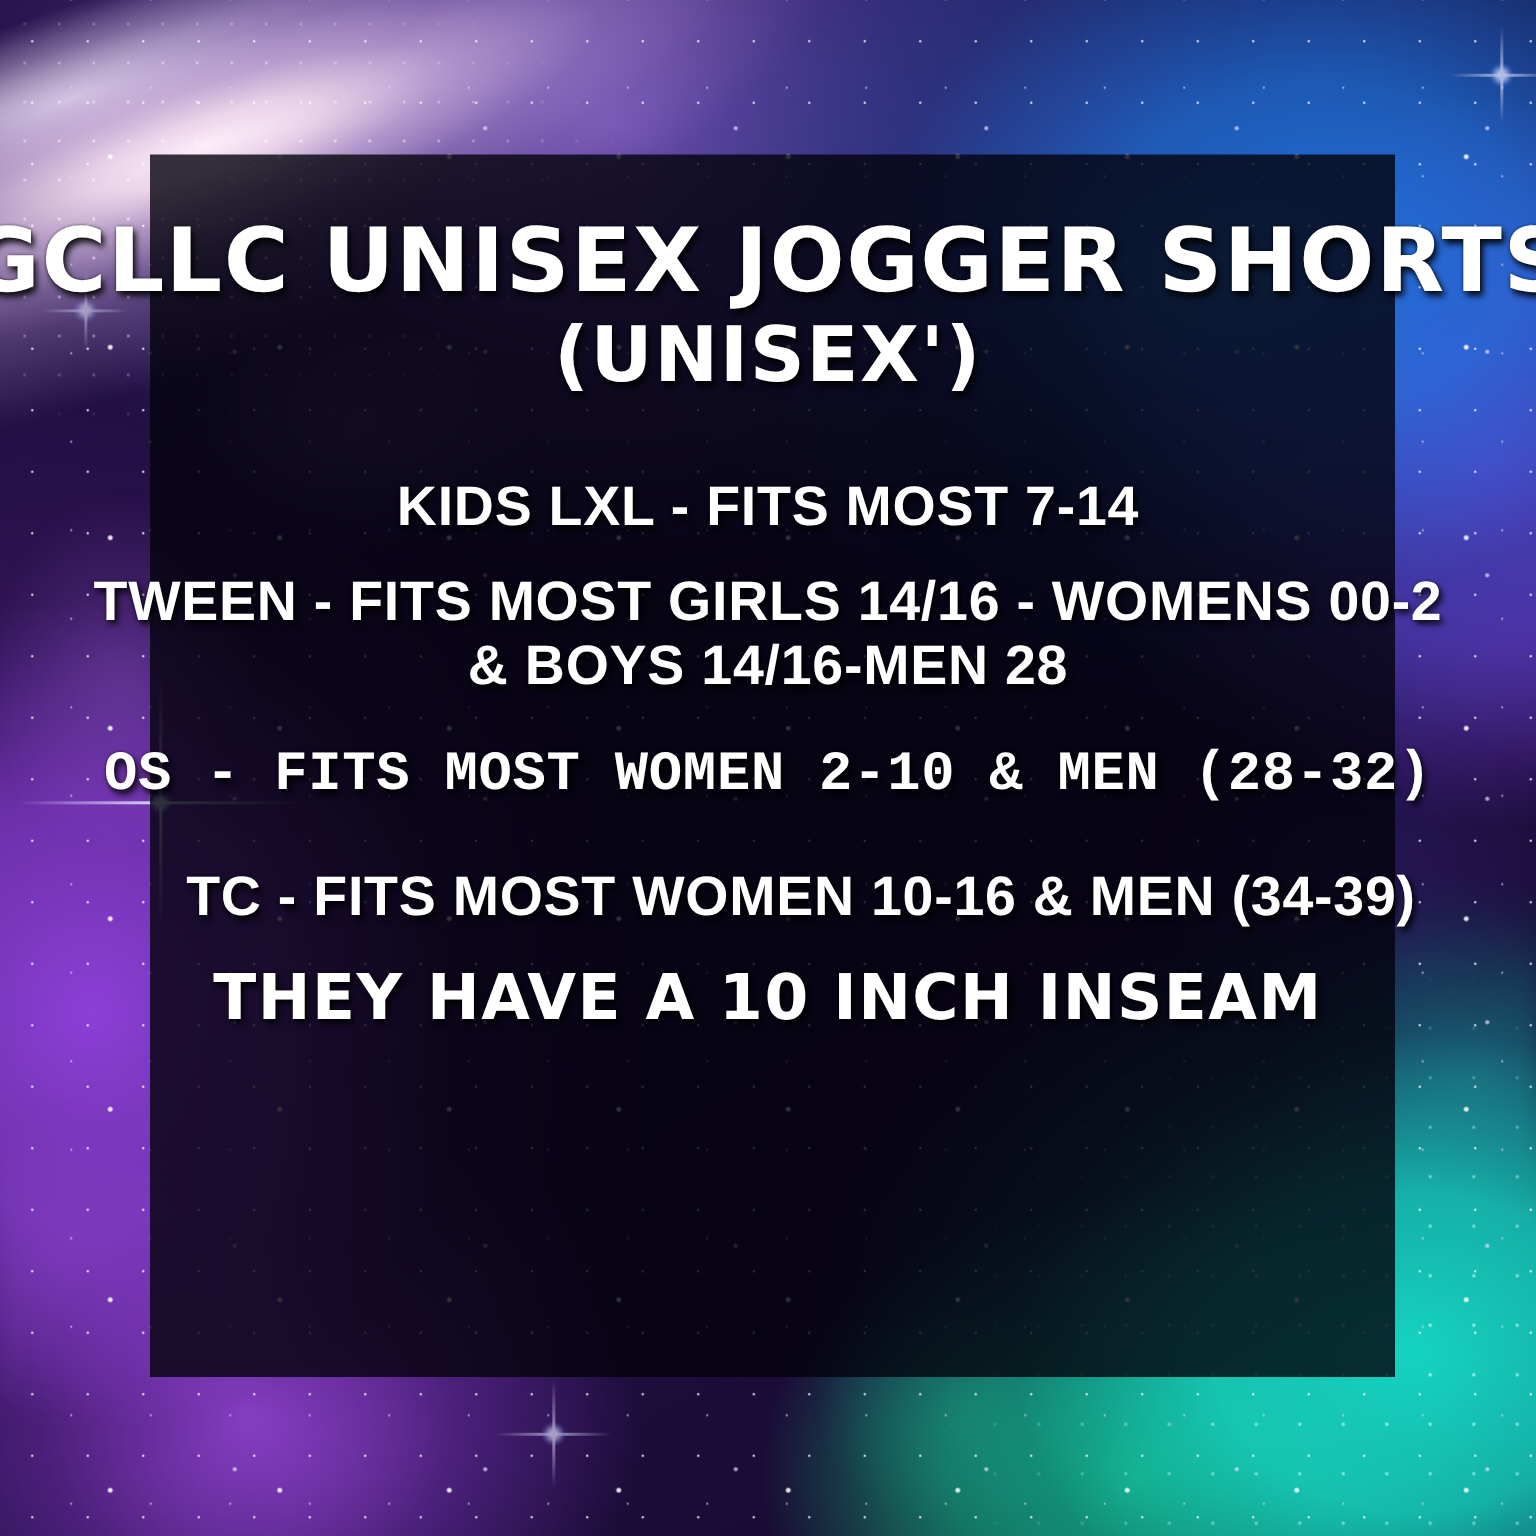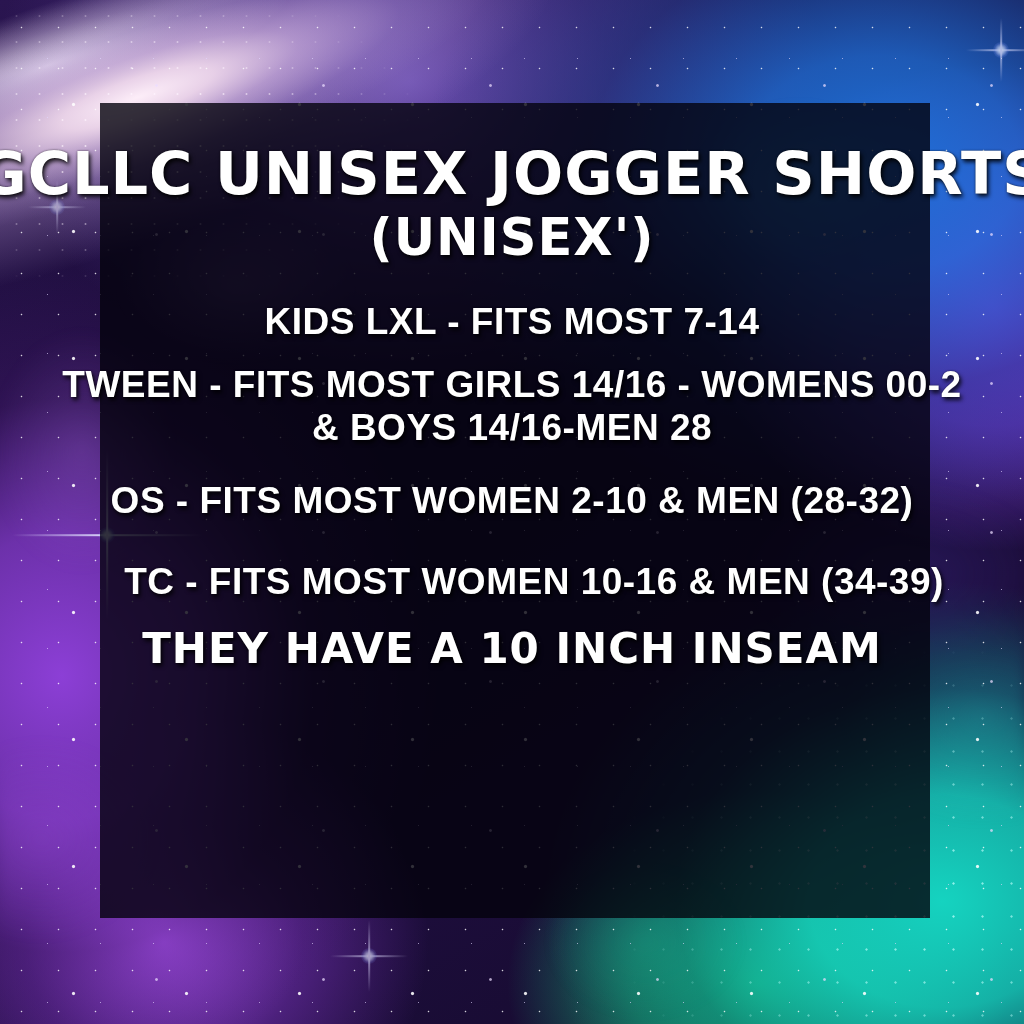--- a/index.html
+++ b/index.html
@@ -162,23 +162,23 @@
   .size-line {
     font-family: "Liberation Sans", sans-serif;
     font-weight: bold;
     font-size: 37px;
     letter-spacing: 0.5px;
     line-height: 1.16;
     text-shadow: 2px 3px 4px rgba(0,0,0,0.85), 0 0 2px rgba(0,0,0,0.55);
     white-space: nowrap;
   }
   #line-kids-sm  { margin-top: 44px; }
-  #line-kids-lxl { margin-top: 38px; }
+  #line-kids-lxl { margin-top: 54px; }
   #line-tween    { margin-top: 20px; white-space: normal; width: 900px; }
-  #line-os       { margin-top: 30px; }
+  #line-os       { margin-top: 30px; font-family: Liberation Mono, monospace; }
   #line-tc       { margin-top: 38px; margin-left: 44px; }
   #line-tc2      { margin-top: 38px; }
 
   #line-inseam {
     font-family: "DejaVu Sans", sans-serif;
     font-weight: bold;
     font-size: 42px;
     letter-spacing: 1px;
     margin-top: 20px;
     text-shadow: 2px 3px 4px rgba(0,0,0,0.85), 0 0 2px rgba(0,0,0,0.6);

